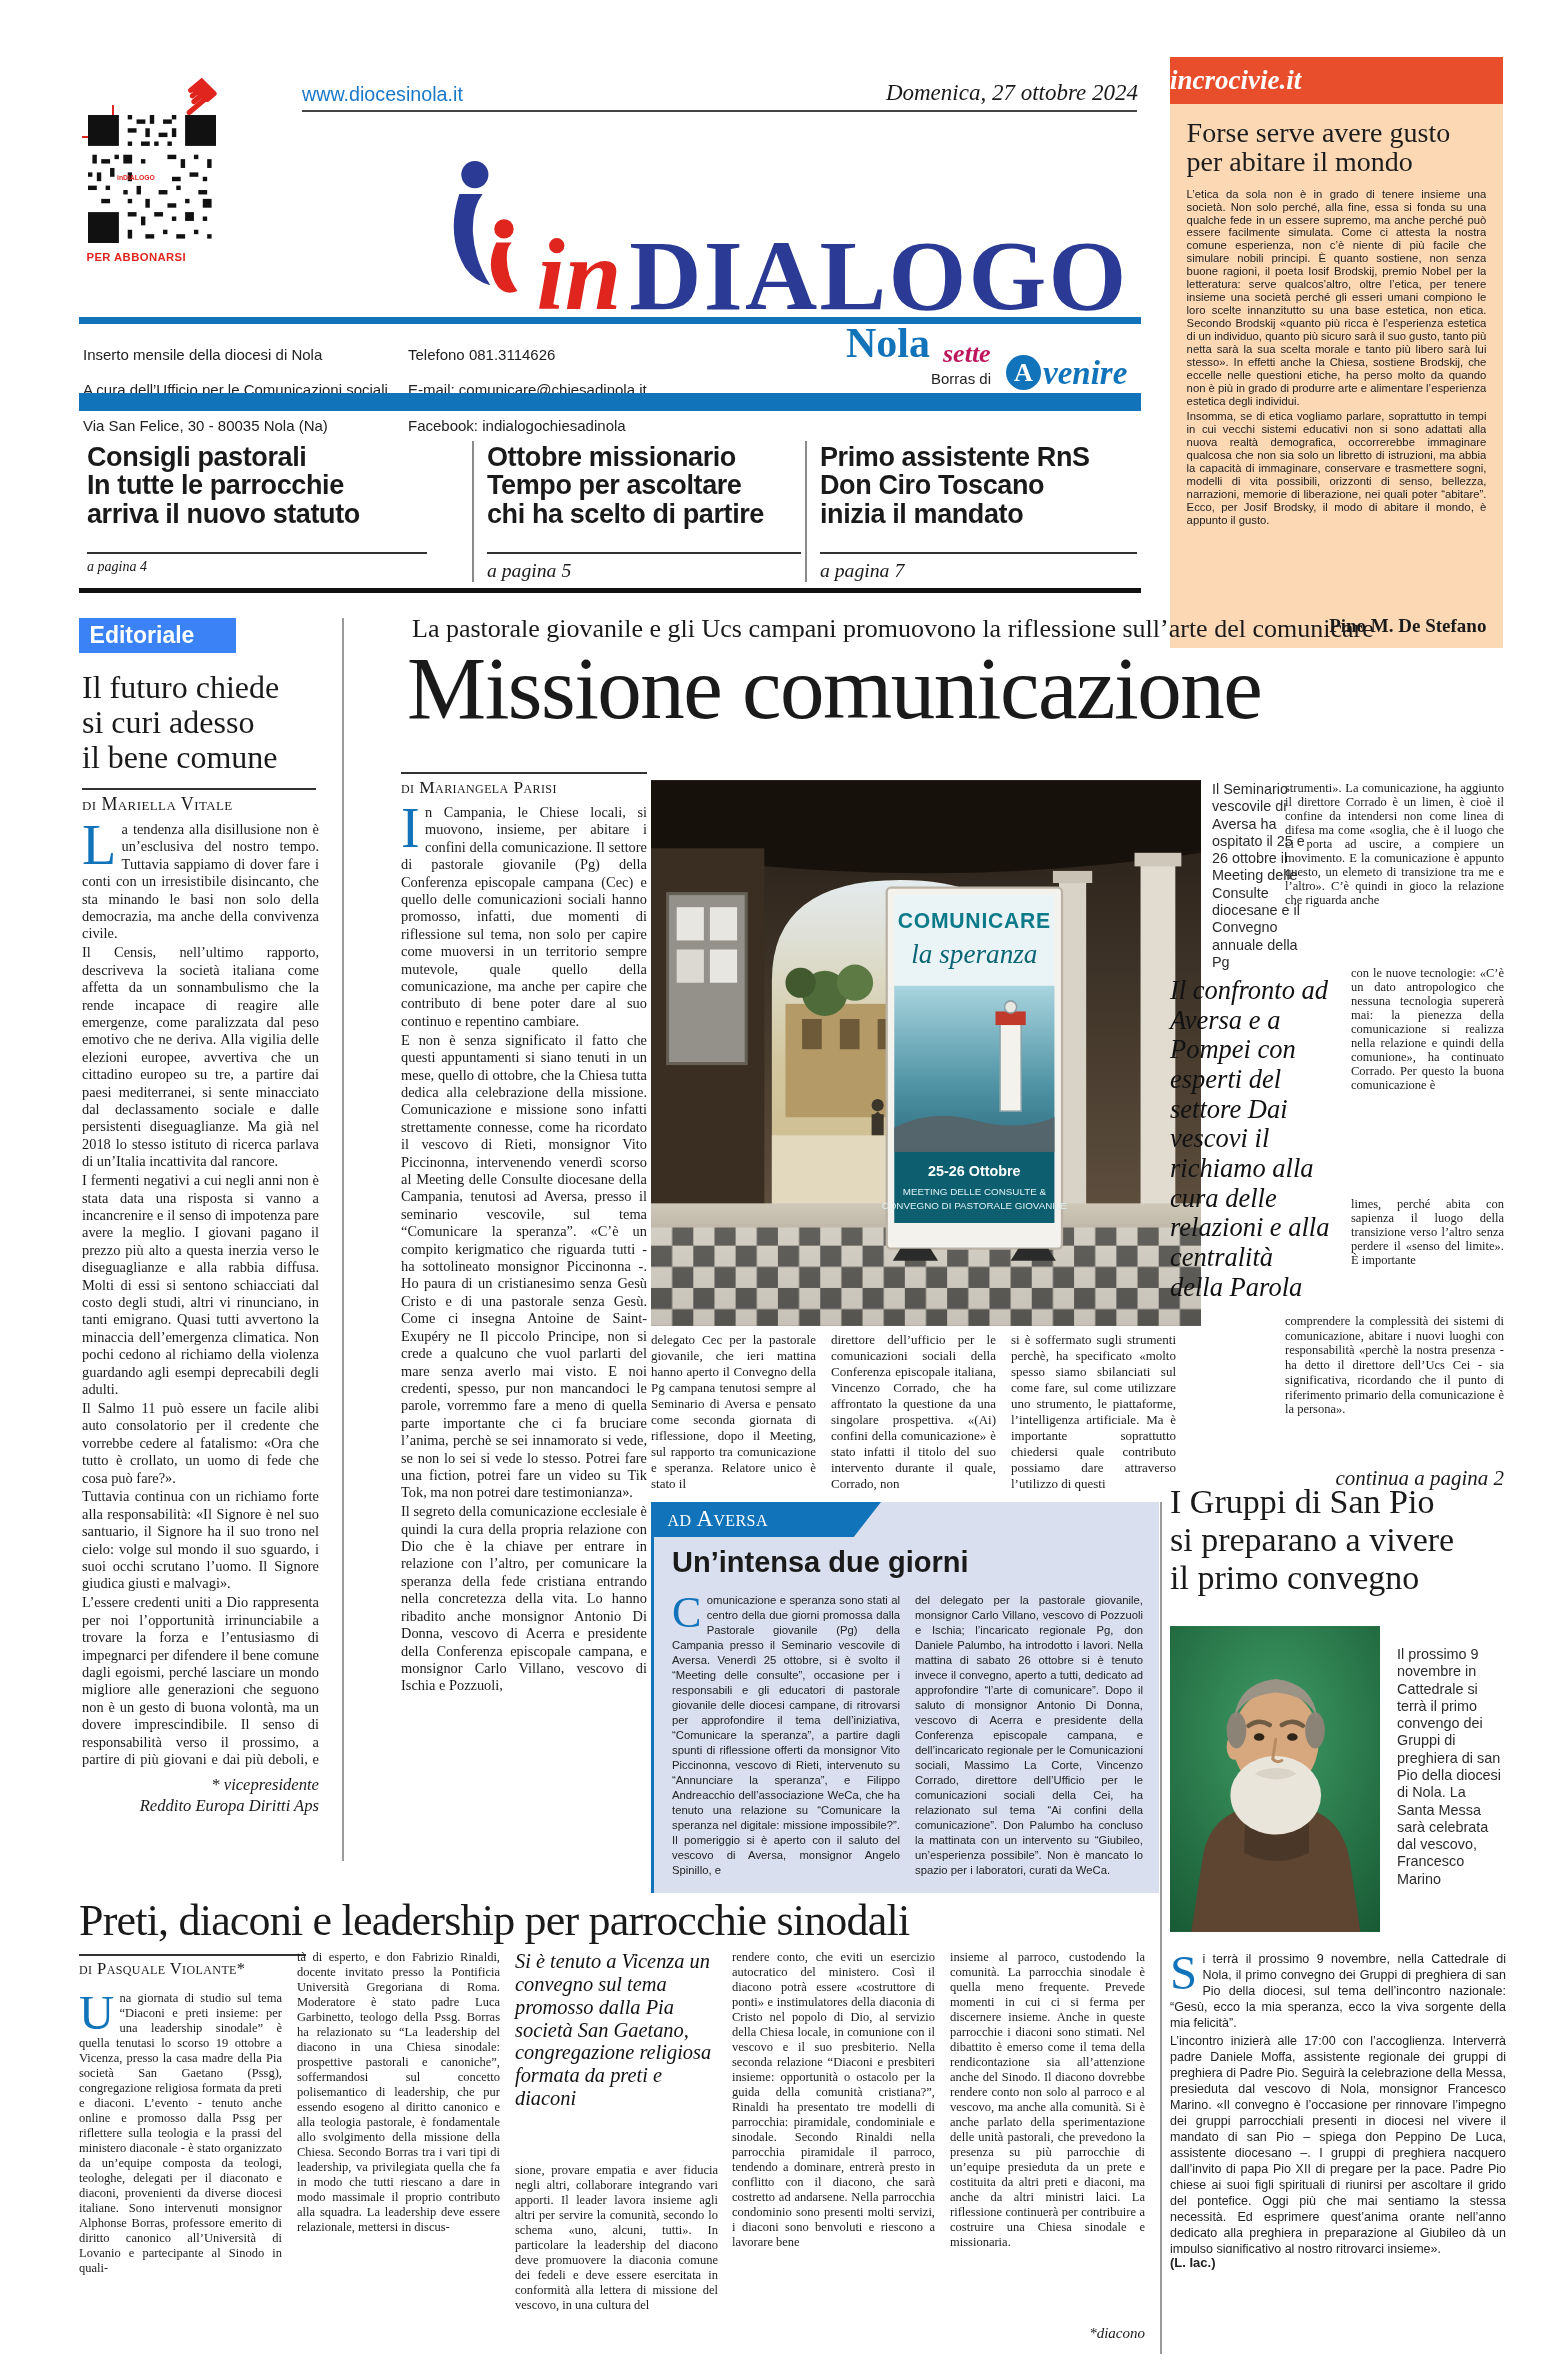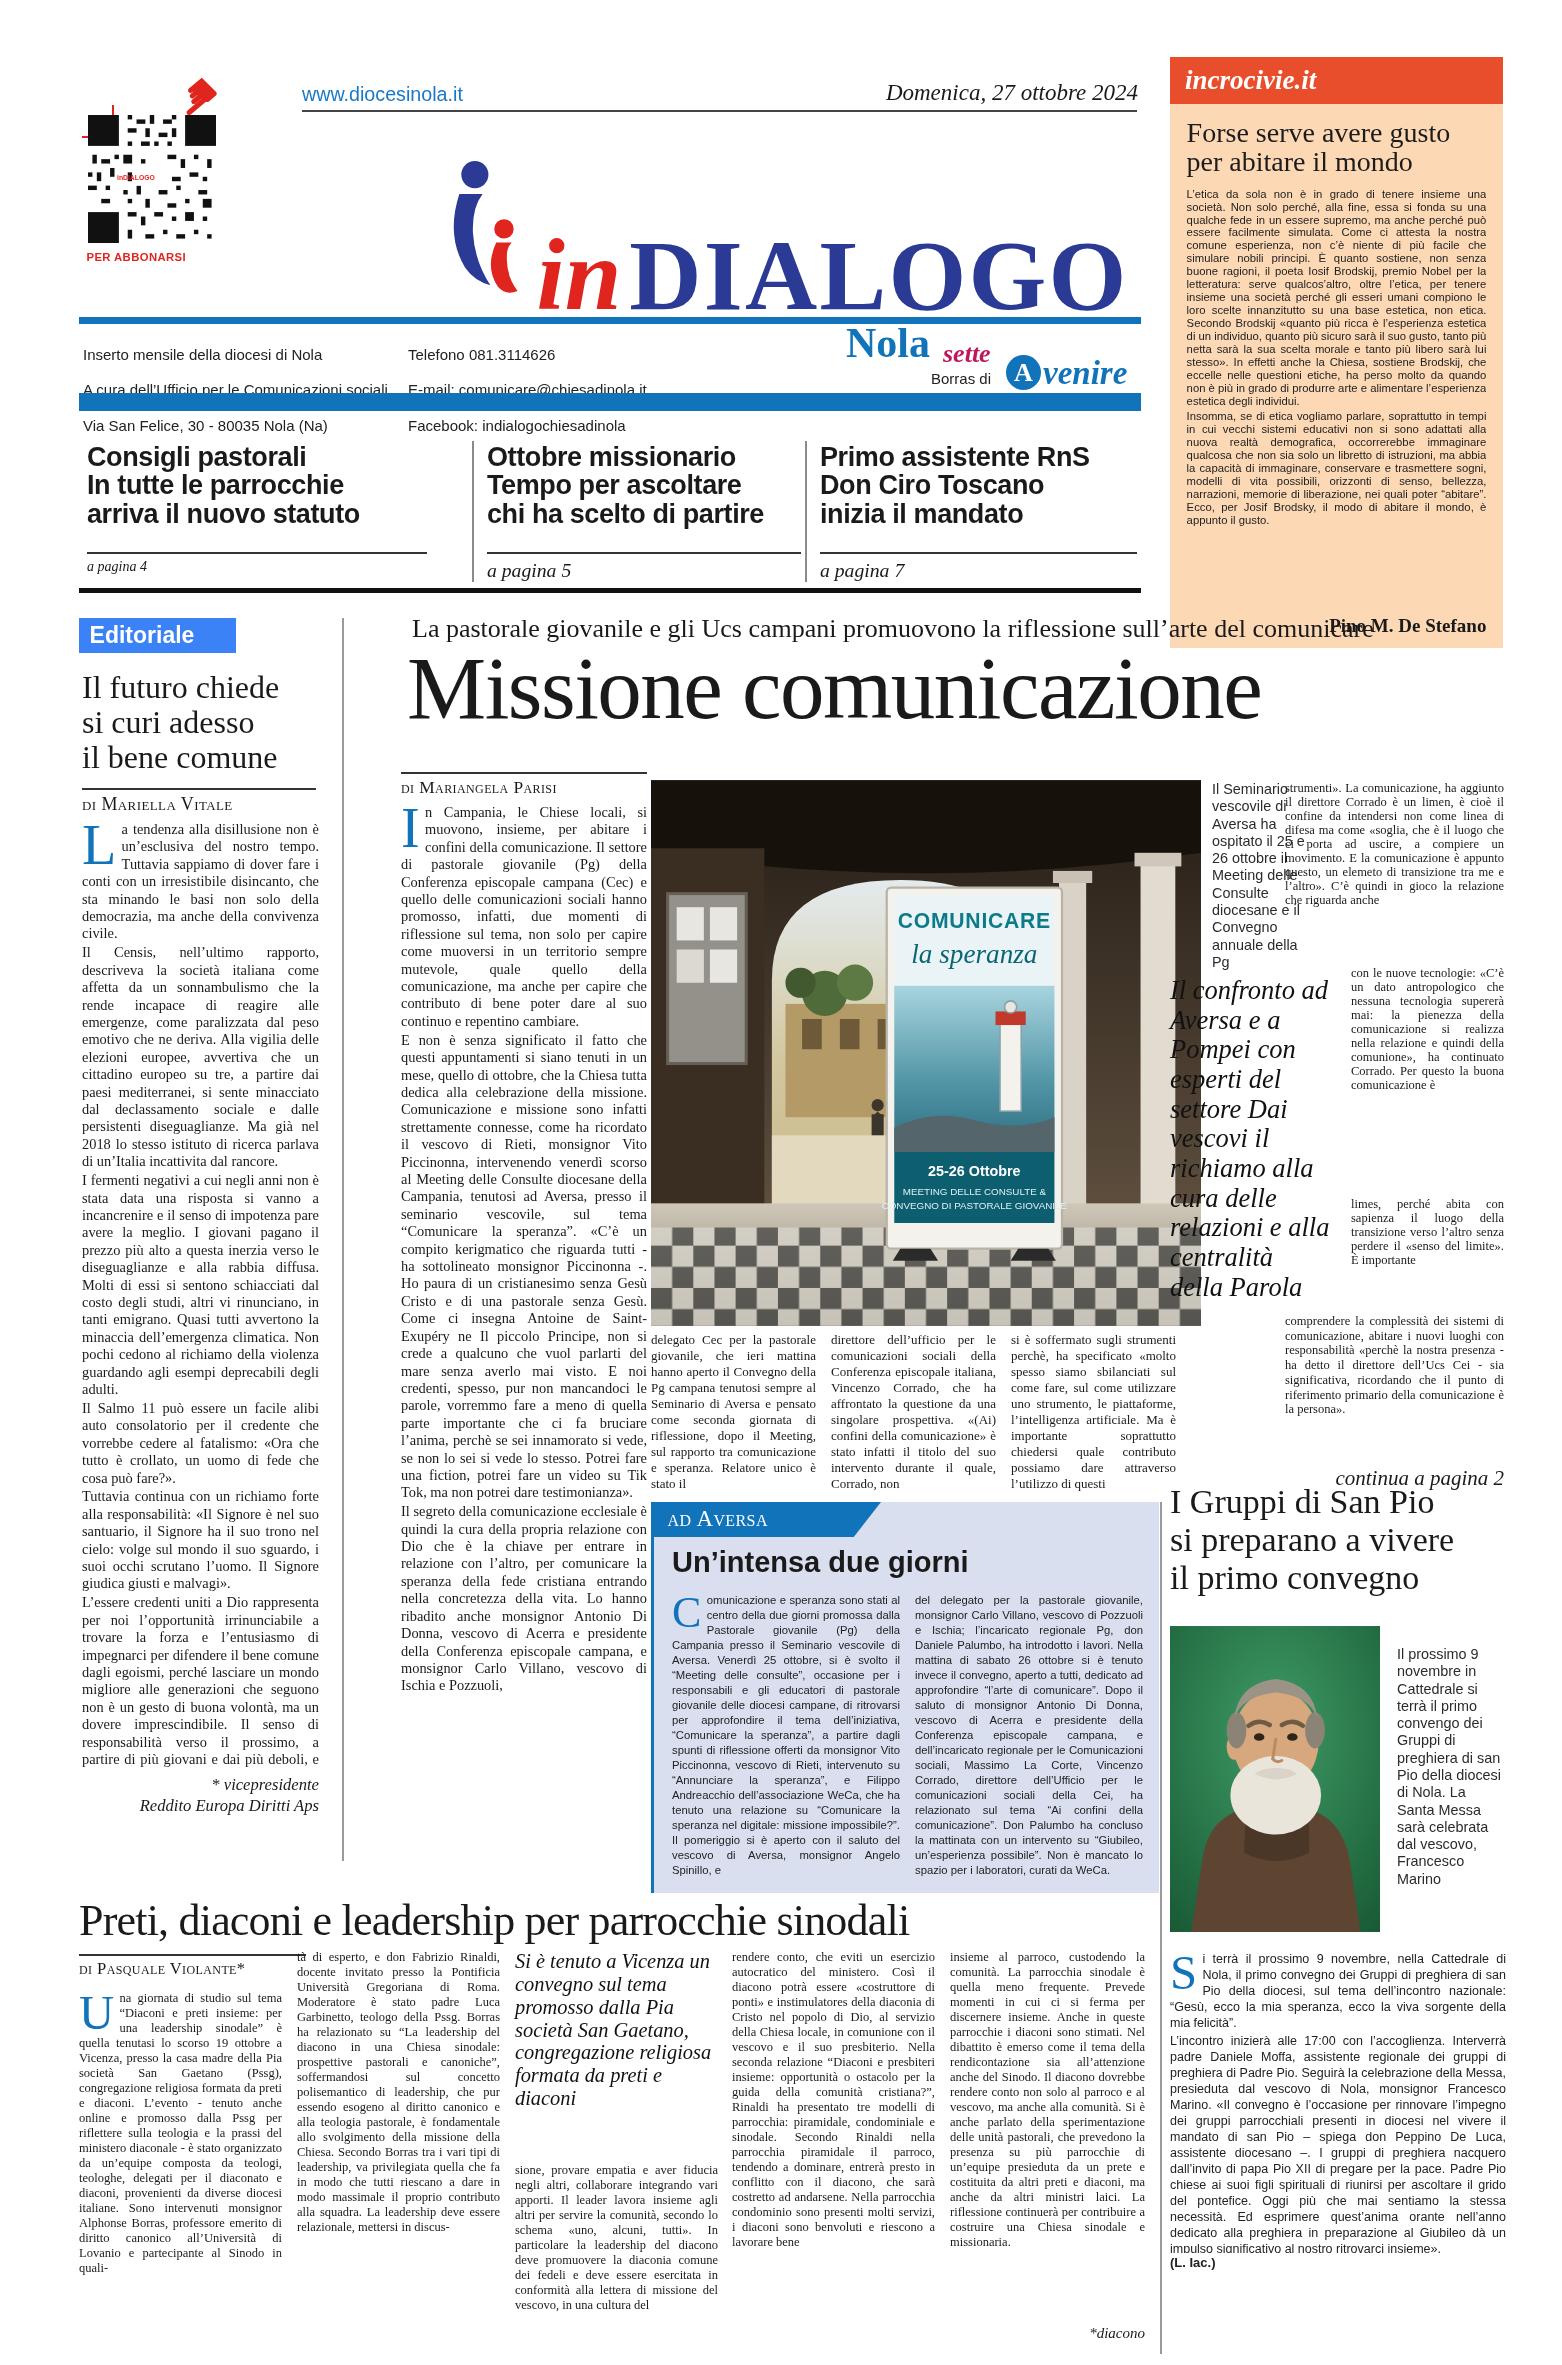--- a/index.html
+++ b/index.html
@@ -137,21 +137,21 @@
     <span class="serif bold" style="position:absolute;left:0;top:0;font-size:42px;color:#1173b9;">Nola</span>
     <span class="serif bold ital" style="position:absolute;left:97px;top:19.7px;font-size:26px;color:#be185d;text-align:center;">sette</span>
     <span class="sans" style="position:absolute;left:85px;top:51px;font-size:15px;color:#222;">Borras di</span>
     <span class="abs" style="left:160px;top:36px;width:35px;height:35px;border-radius:50%;background:#1173b9;color:#fff;text-align:center;font-size:26px;line-height:35px;font-weight:bold;font-family:'Liberation Serif',serif;">A</span>
     <span class="serif bold ital" style="position:absolute;left:197px;top:36px;font-size:33px;color:#1173b9;">venire</span>
   </div>
 
   <div class="abs" style="left:79px;top:393px;width:1062px;height:18px;background:#1173b9;"></div>
 
   <div class="abs" style="left:1170px;top:57px;width:333px;height:591px;background:#fcd8b5;">
-    <div style="background:#e94e2c;height:47px;display:flex;align-items:center;padding-left:15px;">
+    <div style="background:#e94e2c;height:47px;display:flex;align-items:center;">
       <span class="serif bold ital" style="color:#fff;font-size:27px;">incrocivie.it</span>
     </div>
     <div style="padding:13.6px 16.6px 0 16.6px;">
       <div class="serif" style="font-size:28px;line-height:1.06;color:#1c1c1c;margin-bottom:10.6px;">Forse serve avere gusto per abitare il mondo</div>
       <div class="sans just body-copy ovh" style="font-size:11.3px;line-height:1.15;height:423px;color:#222;">
           <p>L’etica da sola non è in grado di tenere insieme una società. Non solo perché, alla fine, essa si fonda su una qualche fede in un essere supremo, ma anche perché può essere facilmente simulata. Come ci attesta la nostra comune esperienza, non c’è niente di più facile che simulare nobili principi. È quanto sostiene, non senza buone ragioni, il poeta Iosif Brodskij, premio Nobel per la letteratura: serve qualcos’altro, oltre l’etica, per tenere insieme una società perché gli esseri umani compiono le loro scelte innanzitutto su una base estetica, non etica. Secondo Brodskij «quanto più ricca è l’esperienza estetica di un individuo, quanto più sicuro sarà il suo gusto, tanto più netta sarà la sua scelta morale e tanto più libero sarà lui stesso». In effetti anche la Chiesa, sostiene Brodskij, che eccelle nelle questioni etiche, ha perso molto da quando non è più in grado di produrre arte e alimentare l’esperienza estetica degli individui.</p>
           <p>Insomma, se di etica vogliamo parlare, soprattutto in tempi in cui vecchi sistemi educativi non si sono adattati alla nuova realtà demografica, occorrerebbe immaginare qualcosa che non sia solo un libretto di istruzioni, ma abbia la capacità di immaginare, conservare e trasmettere sogni, modelli di vita possibili, orizzonti di senso, bellezza, narrazioni, memorie di liberazione, nei quali poter “abitare”. Ecco, per Josif Brodsky, il modo di abitare il mondo, è appunto il gusto.</p>
         </div>
       <div class="serif bold" style="font-size:19px;text-align:right;margin-top:4.5px;">Pino M. De Stefano</div>
     </div>

